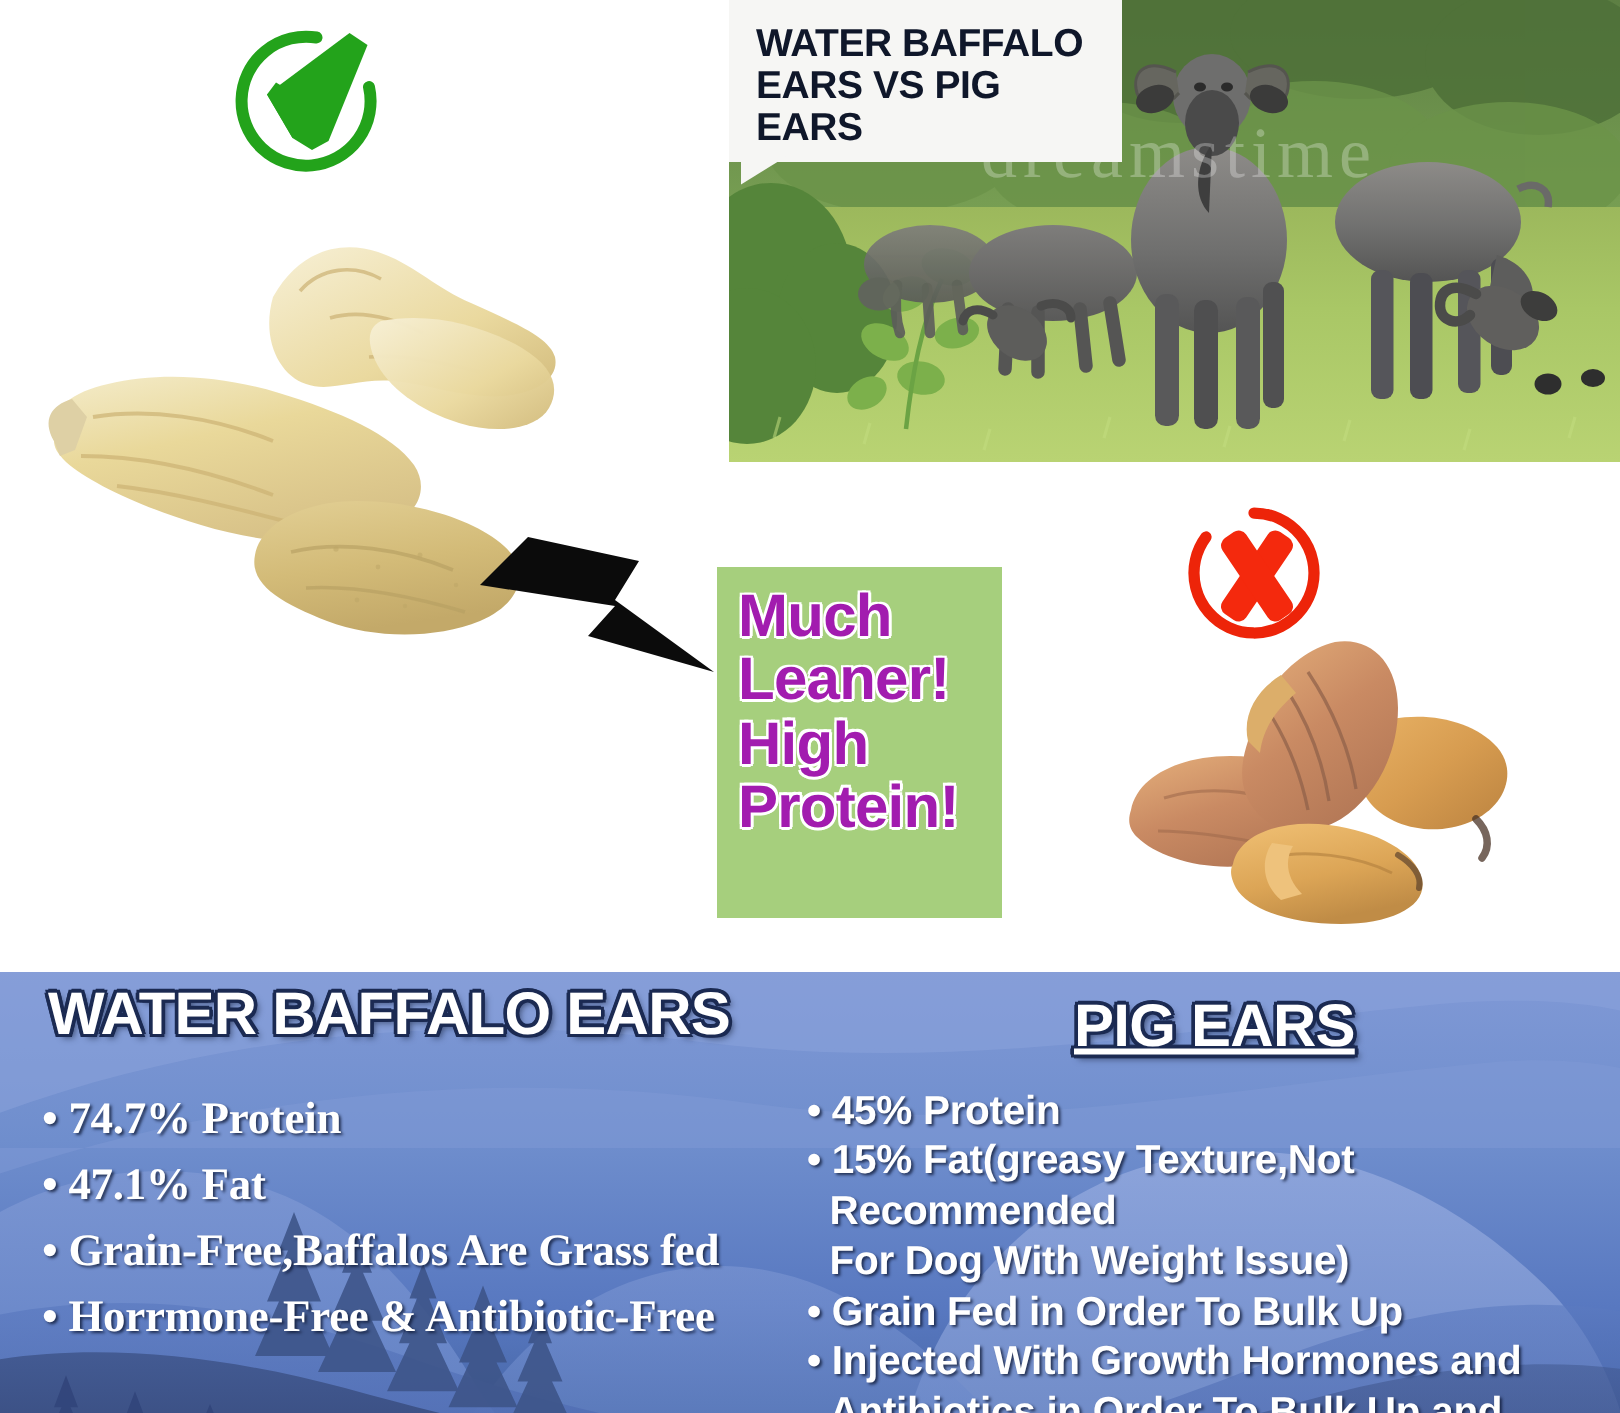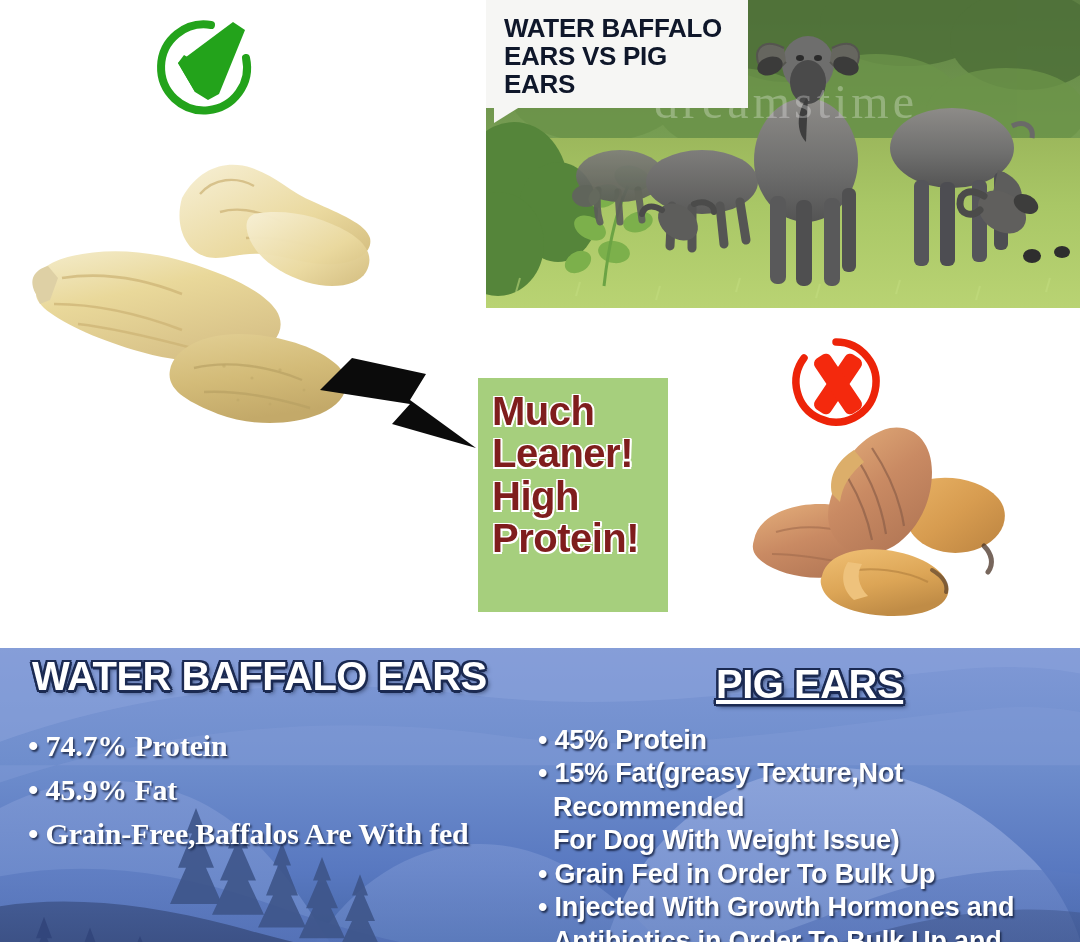--- a/index.html
+++ b/index.html
@@ -84,21 +84,21 @@
   }
 
   
   .green-box {
     position: absolute; left: 478px; top: 378px;
     width: 190px; height: 234px;
     background: #a6cf7d;
     padding: 12px 0 0 14px;
   }
   .green-box p {
-    color: #7f1d1d;
+    color: #a21caf;
     font-family: "Liberation Sans", sans-serif;
     font-weight: bold;
     font-size: 40px;
     line-height: 1.06;
     letter-spacing: -0.5px;
     text-shadow:
       1.5px 1.5px 0 #ffffff, -1.5px 1.5px 0 #ffffff,
       1.5px -1.5px 0 #ffffff, -1.5px -1.5px 0 #ffffff,
       0 2px 0 #ffffff, 2px 0 0 #ffffff;
   }
@@ -466,22 +466,23 @@
         <path d="M250 282 L257 296 L253 296 L261 300 L239 300 L247 296 L243 296 Z"></path>
       </g>
 
       <path d="M0 300 L0 284 C120 292 260 300 360 300 Z" fill="#2d3f6f" opacity="0.55"></path>
     </svg>
 
     <div class="col col-left">
       <div class="panel-title title-left">WATER BAFFALO EARS</div>
       <ul class="bullets bullets-left">
         <li>• 74.7% Protein</li>
-        <li>• 45.9% Fat</li>
-        <li>• Grain-Free,Baffalos Are With fed</li>
+        <li>• 47.1% Fat</li>
+        <li>• Grain-Free,Baffalos Are Grass fed</li>
+        <li>• Horrmone-Free &amp; Antibiotic-Free</li>
       </ul>
     </div>
 
     <div class="col col-right">
       <div class="panel-title title-right">PIG EARS</div>
       <ul class="bullets bullets-right">
         <li>• 45% Protein</li>
         <li>• 15% Fat(greasy Texture,Not Recommended
 For Dog With Weight Issue)</li>
         <li>• Grain Fed in Order To Bulk Up</li>

